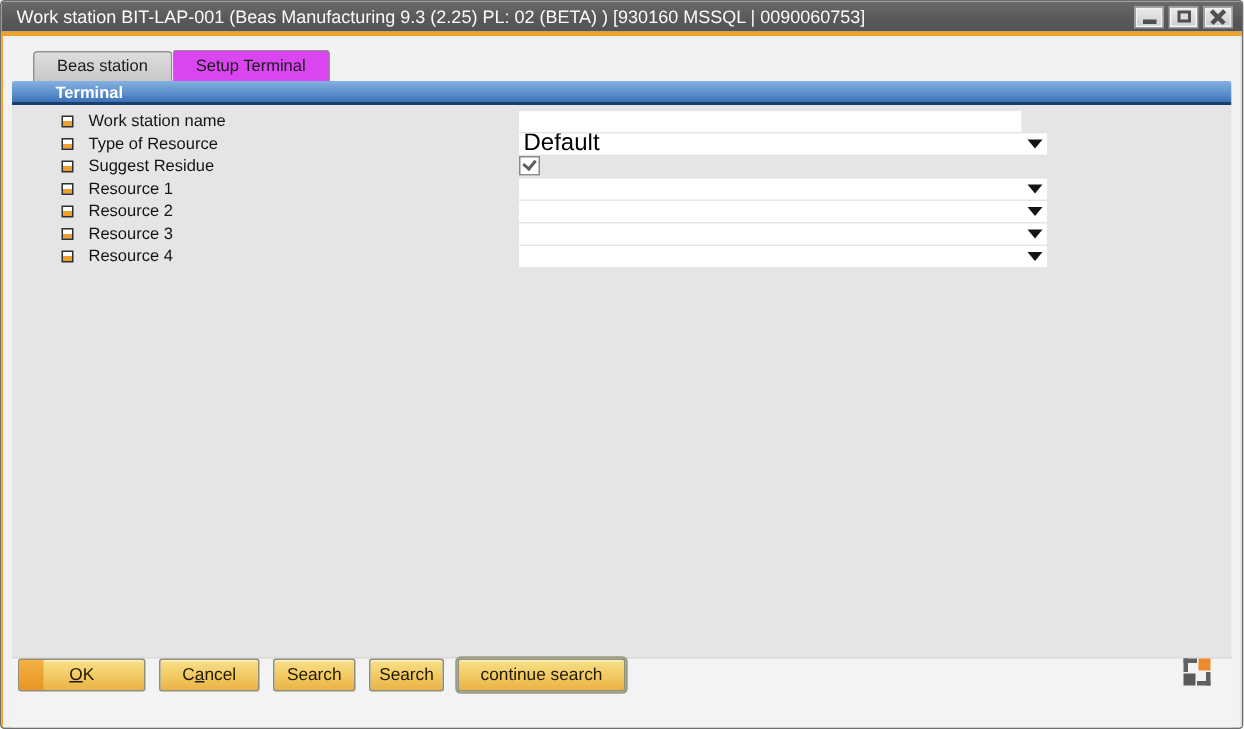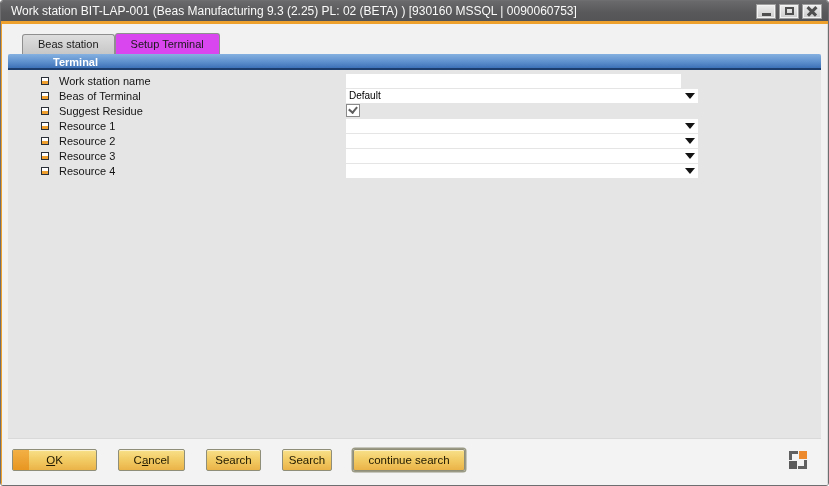--- a/index.html
+++ b/index.html
@@ -33,45 +33,45 @@
 
   .tabstrip{ flex:0 0 30px; display:flex; align-items:flex-end; padding-left:14px; }
   .tab{ height:20px; line-height:19px; padding:0 15px; font-size:11px; color:#1A1A1A;
         border:1px solid #8F8F8F; border-bottom:none; border-radius:3px 3px 0 0;
         background:linear-gradient(180deg,#DEDEDE,#C7C7C7); text-align:center; }
   .tab.active{ background:#d946ef; height:21px; line-height:21px; position:relative; z-index:2; }
 
   .panel{ flex:1; background:#E5E5E5; min-height:0; position:relative; }
   .blue-header{ height:16px; border-bottom:2px solid #1C3E6E; border-radius:2px 2px 0 0;
         background:linear-gradient(180deg,#85B0E1 0%,#5E91CD 55%,#3D71B7 100%);
-        color:#FFFFFF; font-size:11px; font-weight:bold; line-height:16px; padding-left:45px; }
+        color:#FFFFFF; font-size:11px; font-weight:bold; line-height:16px; padding-left:29px; }
 
   .rows{ margin-top:4px; }
   .frow{ height:15px; position:relative; }
   .link-sq{ position:absolute; left:33px; top:3px; width:8px; height:8px;
         border:1px solid #2B2F38; background:linear-gradient(180deg,#FFFFFF 50%,#EE9F2E 50%); }
   .flabel{ position:absolute; left:51px; top:1px; font-size:11px; color:#141414; white-space:nowrap; }
   .ctl-text{ position:absolute; left:338px; top:0; width:335px; height:14px; background:#FFFFFF;
         border:none; outline:none; font-size:11px; padding:0 3px; font-family:inherit; }
   .ctl-dd{ position:absolute; left:338px; top:0; width:352px; height:14px; background:#FFFFFF; }
-  .dd-val{ display:block; font-size:10px; line-height:14px; padding-left:3px; color:#000;
+  .dd-val{ display:block; font-size:16px; line-height:14px; padding-left:3px; color:#000;
         white-space:nowrap; overflow:hidden; margin-right:16px; }
   .dd-arrow{ position:absolute; right:3px; top:4px; width:0; height:0;
         border-left:5px solid transparent; border-right:5px solid transparent;
         border-top:6px solid #141414; }
   .ctl-cb{ position:absolute; left:338px; top:0; width:14px; height:13px; background:#FFFFFF;
         border:1px solid #8A8A8A; }
   .check{ position:absolute; left:3px; top:0; width:6px; height:8px;
         border-right:2px solid #5E5E5E; border-bottom:2px solid #5E5E5E;
         transform:rotate(40deg); display:none; }
   .ctl-cb.checked .check{ display:block; }
 
   
   .footer{ flex:0 0 47px; background:#F3F3F3; border-top:1px solid #D9D9D9;
-        display:flex; align-items:center; padding:0 10px 4px 4px; gap:21px; }
+        display:flex; align-items:flex-start; padding:0 10px 4px 4px; gap:9px; }
   .btn{ height:22px; border:1px solid #8E8E79; border-radius:2px; cursor:default;
         background:linear-gradient(180deg,#F8E089 0%,#F2CB64 50%,#EAB348 100%);
         box-shadow:inset 0 1px 0 rgba(255,255,255,.55);
         font-size:11.5px; color:#201900; display:flex; align-items:center; justify-content:center;
         font-family:inherit; position:relative; }
   .btn-ok{ width:85px; }
   .ok-strip{ position:absolute; left:0; top:0; bottom:0; width:16px; border-radius:1px 0 0 1px;
         background:linear-gradient(180deg,#F3B045,#E79621); }
   .btn-label{ position:relative; z-index:1; }
   .btn-cancel{ width:67px; }
@@ -123,21 +123,21 @@
       <div class="rows">
 
         <div class="frow">
           <span class="link-sq"></span>
           <span class="flabel">Work station name</span>
           <input class="ctl-text" value="" style="">
         </div>
 
         <div class="frow">
           <span class="link-sq"></span>
-          <span class="flabel">Beas of Terminal</span>
+          <span class="flabel">Type of Resource</span>
           <div class="ctl-dd">
             <span class="dd-val">Default</span>
             <span class="dd-arrow"></span>
           </div>
         </div>
 
         <div class="frow">
           <span class="link-sq"></span>
           <span class="flabel">Suggest Residue</span>
           <div class="ctl-cb checked">

